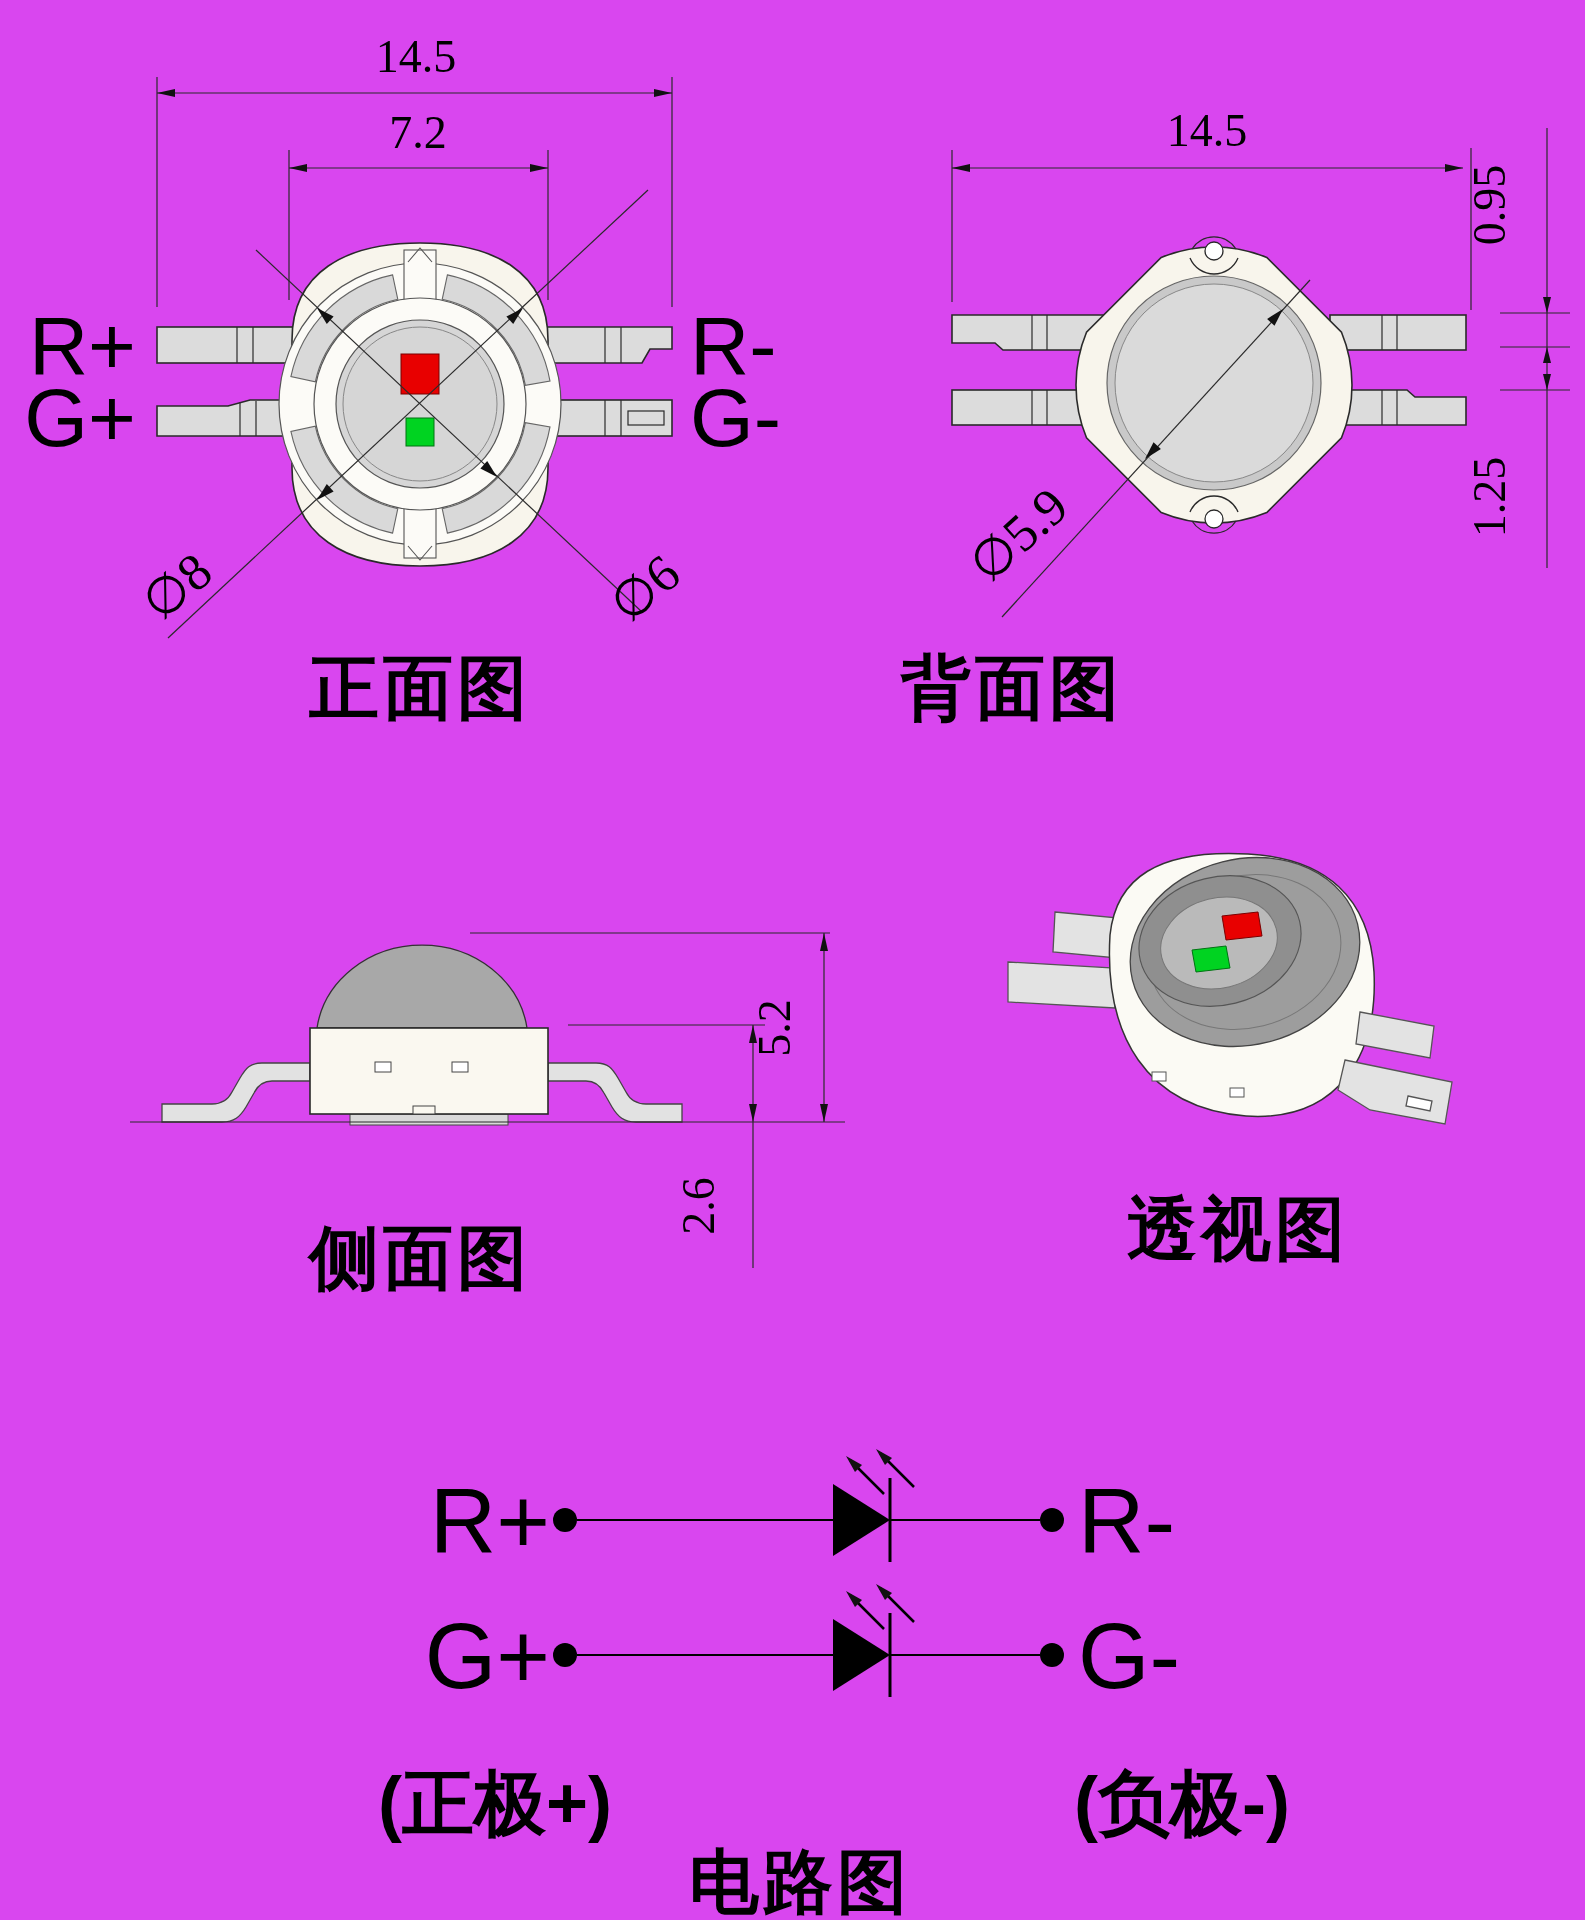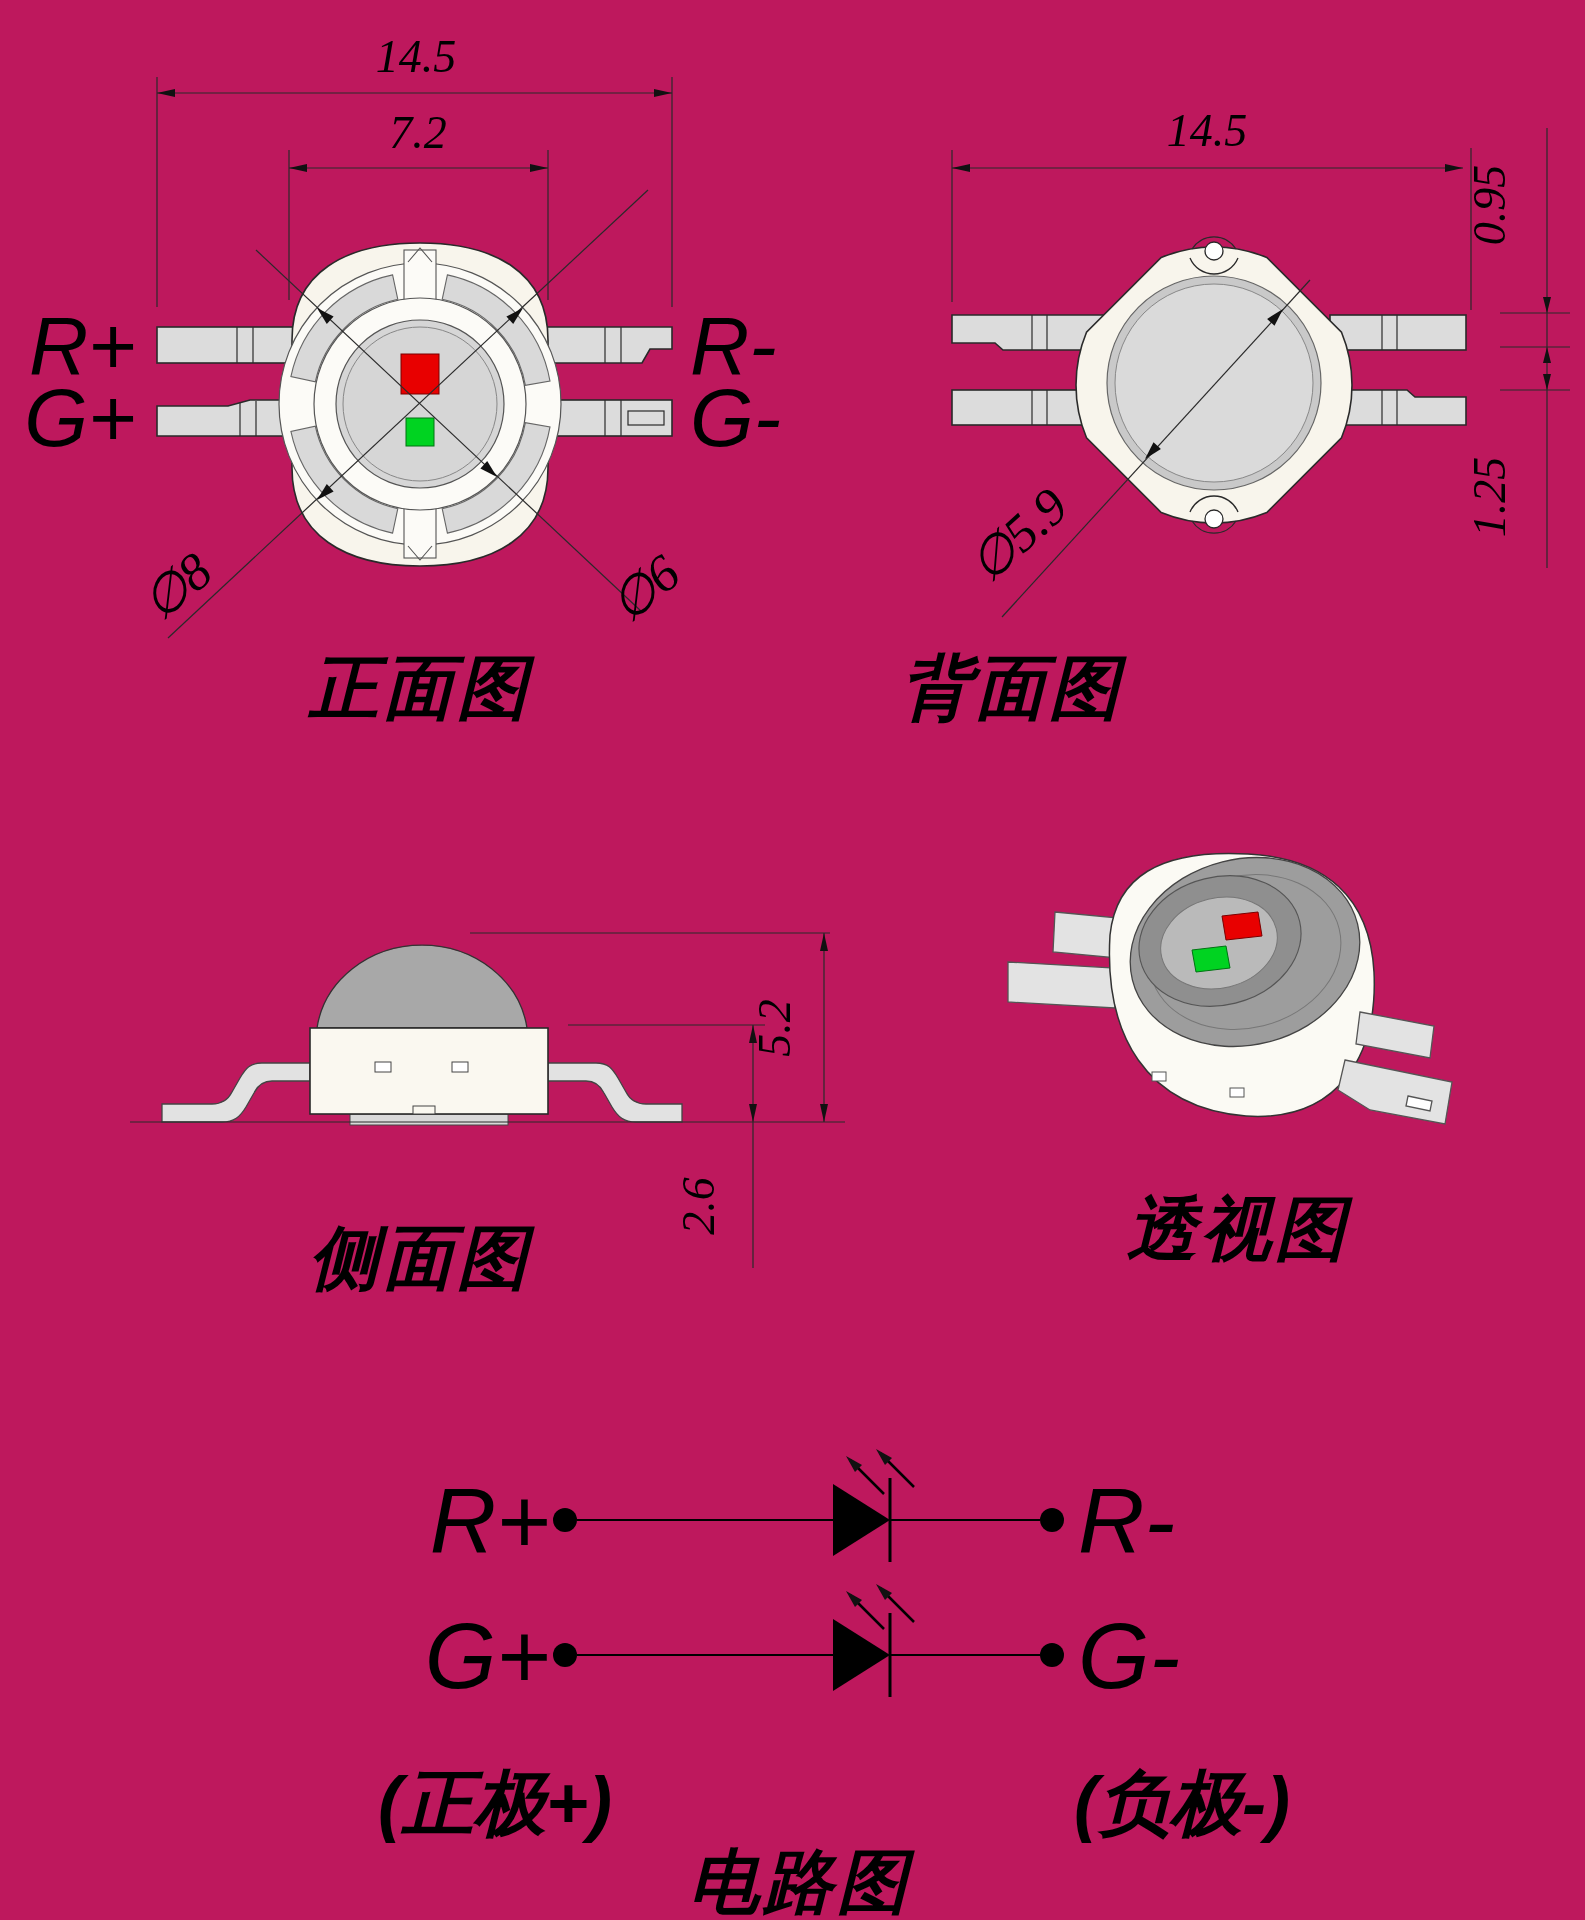--- a/index.html
+++ b/index.html
@@ -1,16 +1,16 @@
 <!DOCTYPE html>
 <html><head>
 <meta charset="utf-8">
 <style>
   html,body{margin:0;padding:0;background:#ffffff;}
-  .stage{position:relative;width:1585px;height:1920px;background:#be185d;overflow:hidden;font-style:italic;}
+  .stage{position:relative;width:1585px;height:1920px;background:#d946ef;overflow:hidden;}
   svg{position:absolute;left:0;top:0;}
   text{fill:#000;}
   .dim{font-family:"Liberation Serif","DejaVu Serif",serif;font-size:46px;}
   .phi{font-family:"Liberation Serif","DejaVu Serif",serif;font-size:52px;}
   .pin{font-family:"Liberation Sans","DejaVu Sans",sans-serif;font-size:82px;}
   .cjk{font-family:"Liberation Sans","DejaVu Sans",sans-serif;font-size:70px;font-weight:600;letter-spacing:4px;}
   .cir{font-family:"Liberation Sans","DejaVu Sans",sans-serif;font-size:92px;}
   .note{font-family:"Liberation Sans","DejaVu Sans",sans-serif;font-size:72px;font-weight:600;}
   .thin{stroke:#2a2a2a;stroke-width:1.2;fill:none;}
   .outline{stroke:#2a2a2a;stroke-width:1.6;}

